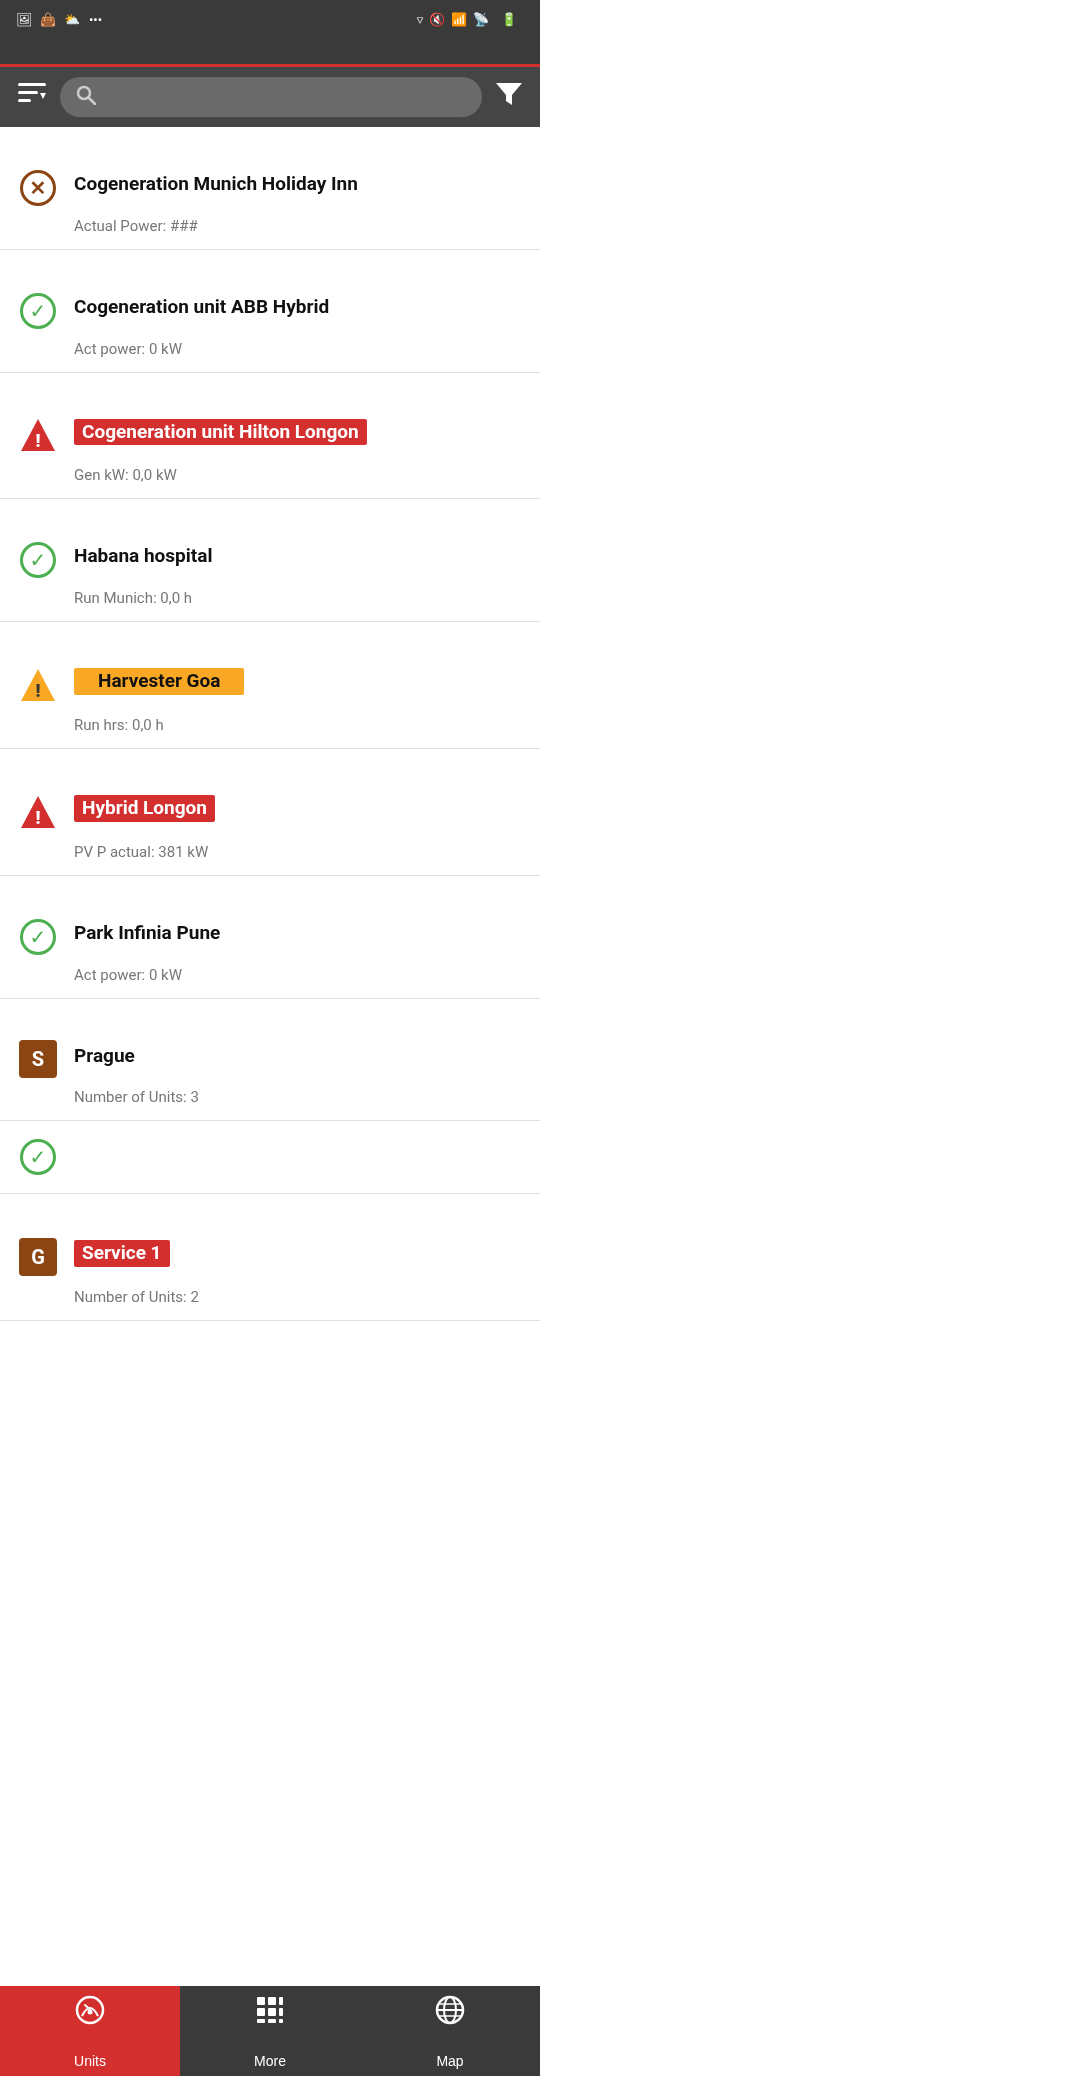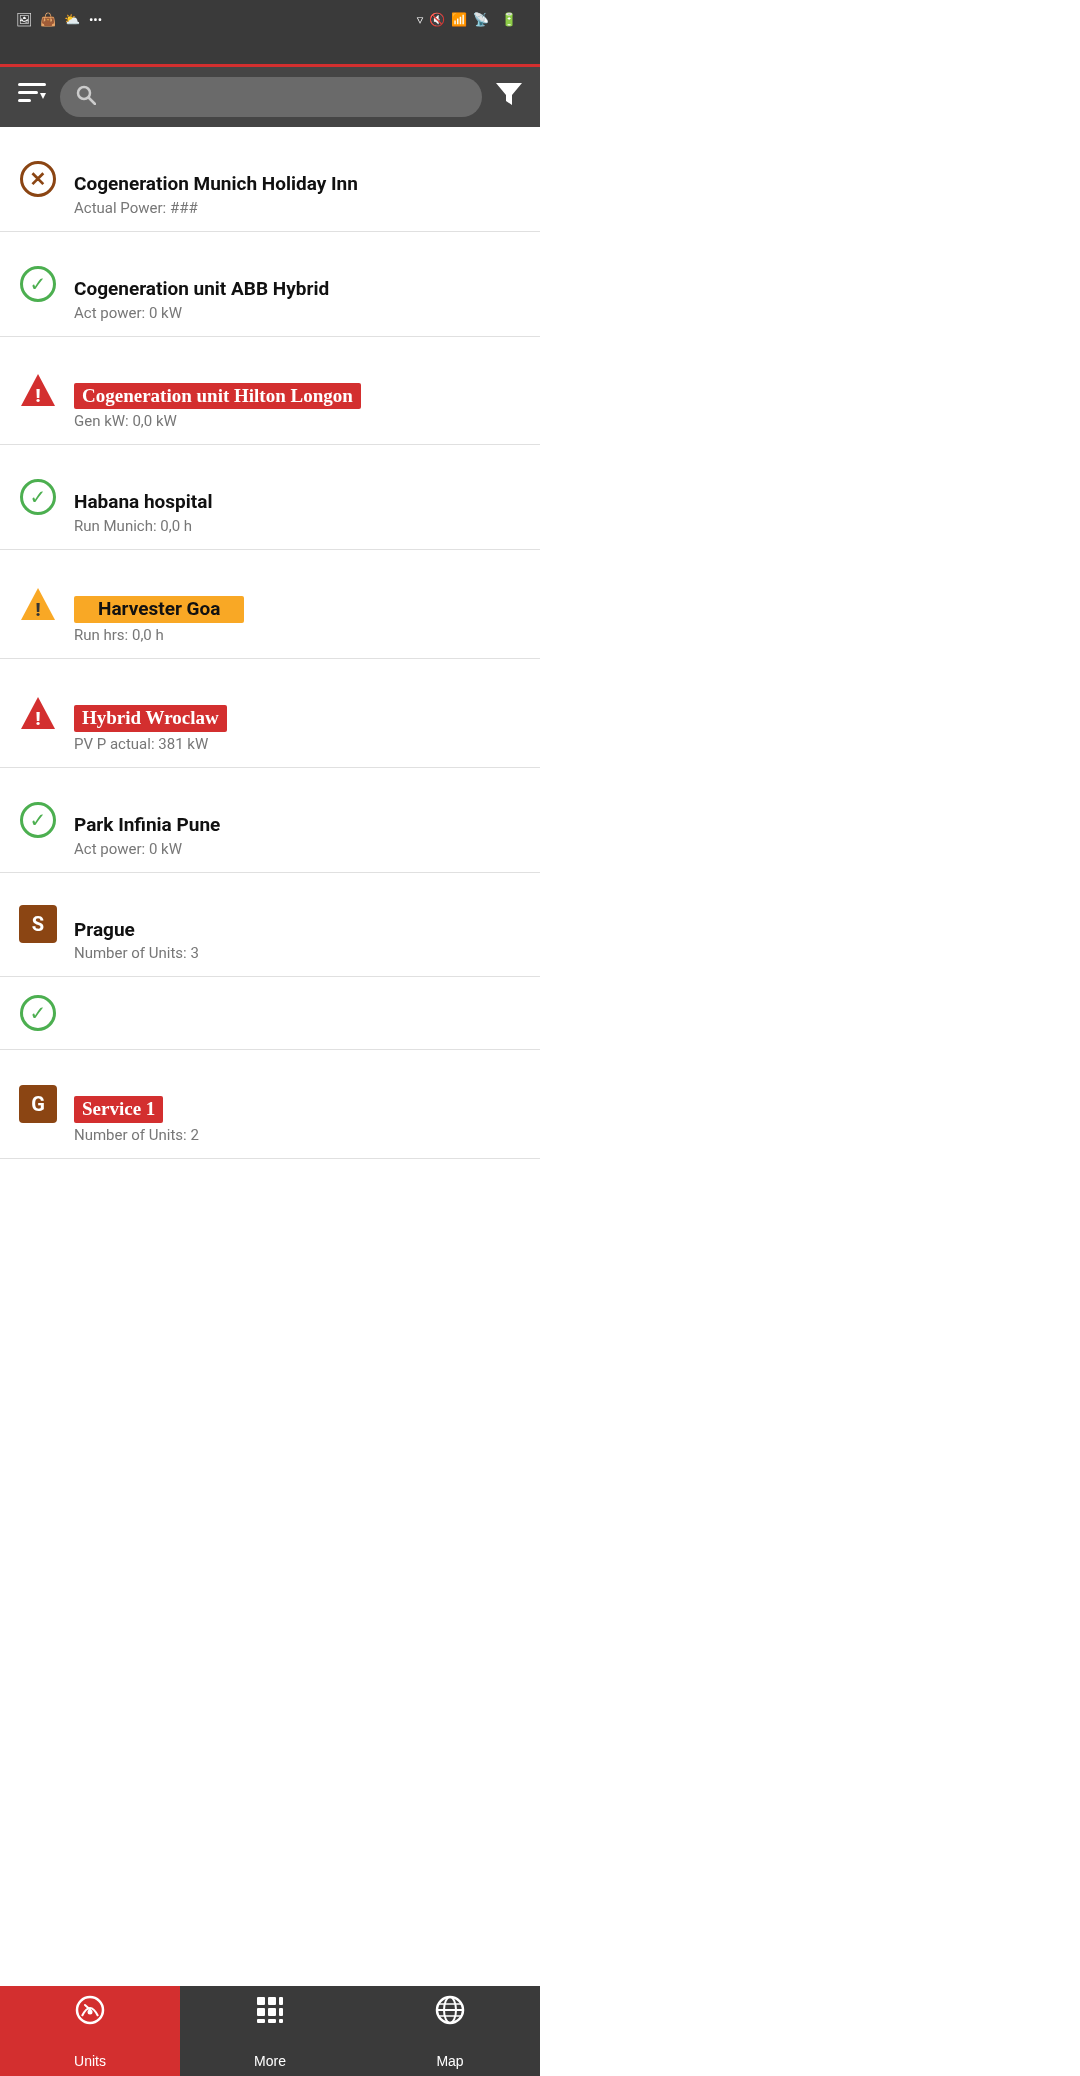--- a/index.html
+++ b/index.html
@@ -107,32 +107,31 @@
       color: #111;
       display: inline-block;
       line-height: 1.2;
       margin-top: 32px;
     }
     .unit-name.highlight-red {
       background: #d32f2f;
       color: #fff;
       padding: 2px 8px;
       border-radius: 2px;
-      font-family: Liberation Serif, serif;
     }
     .unit-name.highlight-yellow {
       background: #f9a825;
       color: #111;
       padding: 2px 24px;
       border-radius: 2px;
     }
     .unit-sub {
       font-size: 15px;
       color: #777;
-      margin-top: 3px;
+      margin-top: 21px;
     }
 
     
     .icon-error-circle {
       width: 36px; height: 36px;
       border-radius: 50%;
       border: 3px solid #8B4513;
       color: #8B4513;
       display: flex; align-items: center; justify-content: center;
       font-size: 20px; font-weight: 900;
@@ -283,21 +282,21 @@
     </div>
   </div>
     <div class="unit-item">
     <div class="unit-icon" style="display:flex;align-items:center;justify-content:center;width:44px;height:44px;">
       <svg width="36" height="36" viewBox="0 0 36 36">
           <polygon points="18,2 35,34 1,34" fill="#d32f2f"></polygon>
           <text x="18" y="30" text-anchor="middle" font-size="18" font-weight="900" fill="white">!</text>
         </svg>
     </div>
     <div class="unit-info">
-      <span class="unit-name highlight-red">Hybrid Wroclaw</span>
+      <span class="unit-name highlight-red">Hybrid Longon</span>
       <div class="unit-sub">PV P actual: 381 kW</div>
     </div>
   </div>
     <div class="unit-item">
     <div class="unit-icon">
         <div class="icon-check-circle">✓</div>
       </div>
     <div class="unit-info">
       <span class="unit-name">Park Infinia Pune</span>
       <div class="unit-sub">Act power: 0 kW</div>

